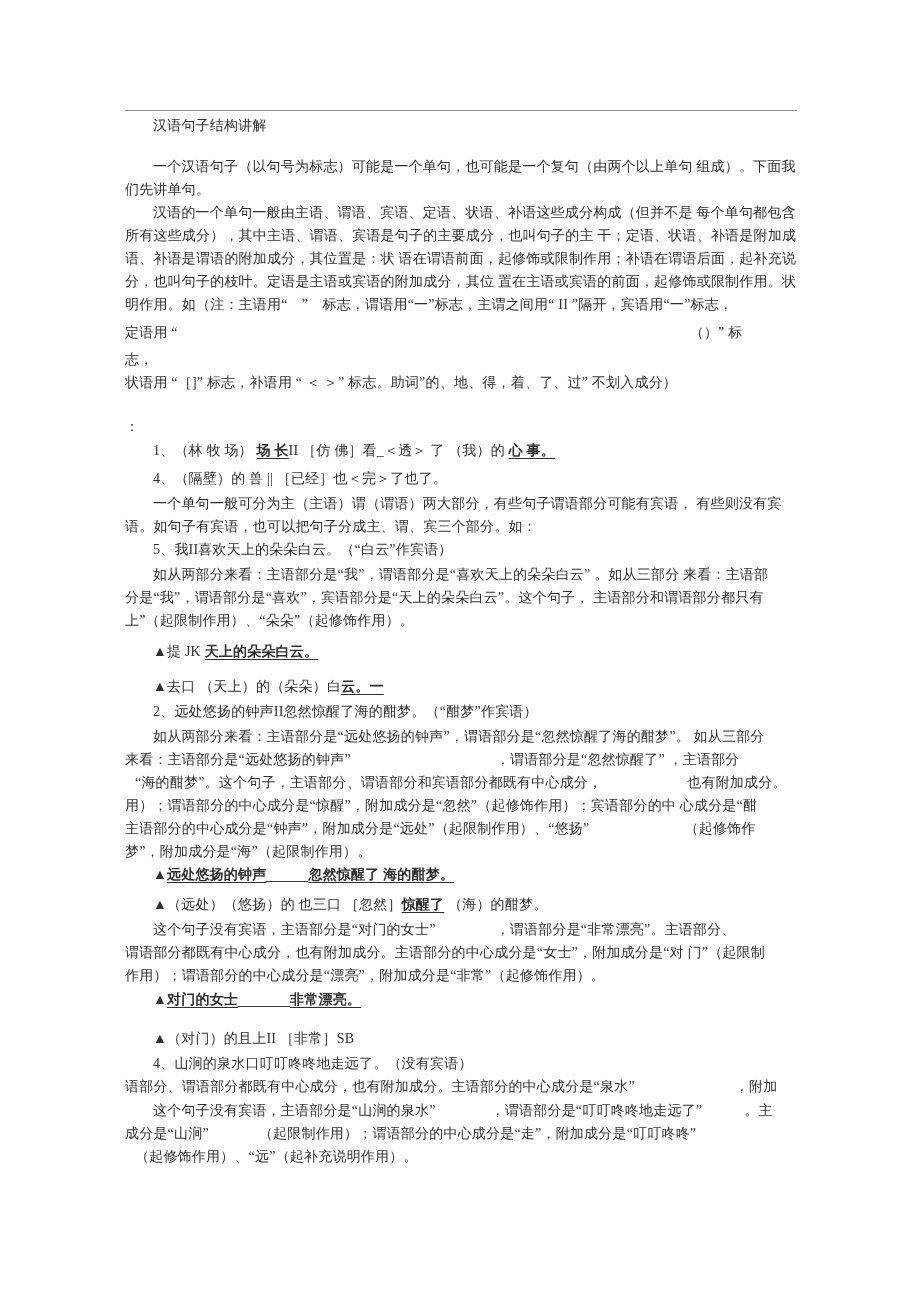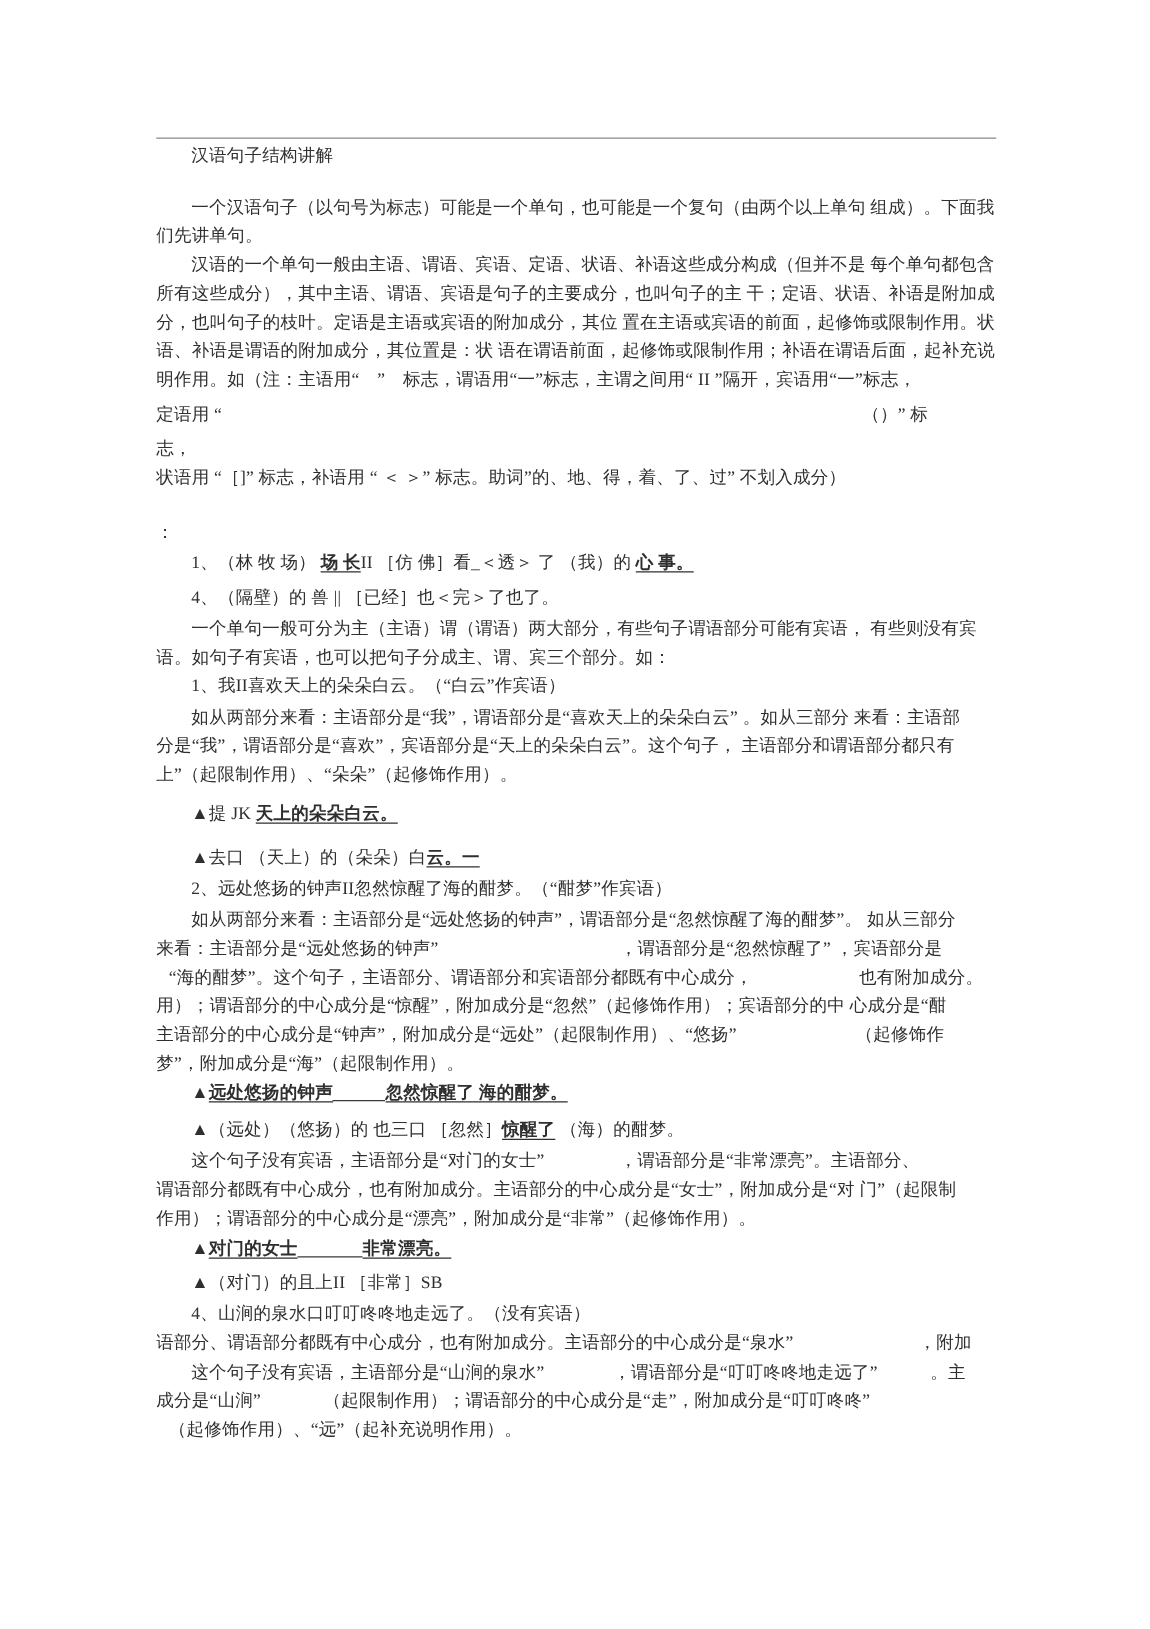--- a/index.html
+++ b/index.html
@@ -46,50 +46,50 @@
 <body>
 
 <div class="page">
   <div class="top-rule"></div>
   <div class="doc-body">
       <div class="line" style="padding-left: 28px;"><span>汉语句子结构讲解</span></div>
       <div class="line" style="padding-left: 28px; margin-top: 18px;"><span>一个汉语句子（以句号为标志）可能是一个单句，也可能是一个复句（由两个以上单句 组成）。下面我</span></div>
       <div class="line"><span>们先讲单句。</span></div>
       <div class="line" style="padding-left: 28px;"><span>汉语的一个单句一般由主语、谓语、宾语、定语、状语、补语这些成分构成（但并不是 每个单句都包含</span></div>
       <div class="line"><span>所有这些成分），其中主语、谓语、宾语是句子的主要成分，也叫句子的主 干；定语、状语、补语是附加成</span></div>
+      <div class="line"><span>语、补语是谓语的附加成分，其位置是：状 语在谓语前面，起修饰或限制作用；补语在谓语后面，起补充说</span></div>
       <div class="line"><span>分，也叫句子的枝叶。定语是主语或宾语的附加成分，其位 置在主语或宾语的前面，起修饰或限制作用。状</span></div>
-      <div class="line"><span>语、补语是谓语的附加成分，其位置是：状 语在谓语前面，起修饰或限制作用；补语在谓语后面，起补充说</span></div>
       <div class="line"><span>明作用。如（注：主语用“　”　标志，谓语用“一”标志，主谓之间用“ II ”隔开，宾语用“一”标志，</span></div>
       <div class="line" style="margin-top: 5px;"><span>定语用 “</span><span class="gap" style="width: 512px;"></span><span>（）” 标</span></div>
       <div class="line" style="margin-top: 4px;"><span>志，</span></div>
       <div class="line"><span>状语用 “［]” 标志，补语用 “ ＜ ＞” 标志。助词”的、地、得，着、了、过” 不划入成分）</span></div>
       <div class="line" style="margin-top: 21px;"><span>：</span></div>
       <div class="line" style="padding-left: 28px; margin-top: 1px;"><span>1、（林 牧 场） </span><span class="u">场 长</span><span>II ［仿 佛］看_＜透＞ 了 （我）的 </span><span class="u">心 事。</span></div>
       <div class="line" style="padding-left: 28px; margin-top: 5px;"><span>4、（隔壁）的 兽 || ［已经］也＜完＞了也了。</span></div>
       <div class="line" style="padding-left: 28px; margin-top: 2px;"><span>一个单句一般可分为主（主语）谓（谓语）两大部分，有些句子谓语部分可能有宾语， 有些则没有宾</span></div>
       <div class="line"><span>语。如句子有宾语，也可以把句子分成主、谓、宾三个部分。如：</span></div>
-      <div class="line" style="padding-left: 28px;"><span>1、我II喜欢天上的朵朵白云。（“白云”作宾语）</span></div>
+      <div class="line" style="padding-left: 28px;"><span>5、我II喜欢天上的朵朵白云。（“白云”作宾语）</span></div>
       <div class="line" style="padding-left: 28px; margin-top: 2px;"><span>如从两部分来看：主语部分是“我”，谓语部分是“喜欢天上的朵朵白云” 。如从三部分 来看：主语部</span></div>
       <div class="line"><span>分是“我”，谓语部分是“喜欢”，宾语部分是“天上的朵朵白云”。这个句子， 主语部分和谓语部分都只有</span></div>
       <div class="line"><span>上”（起限制作用）、“朵朵”（起修饰作用）。</span></div>
       <div class="line" style="padding-left: 28px; margin-top: 8px;"><span>▲提 JK </span><span class="u">天上的朵朵白云。</span></div>
       <div class="line" style="padding-left: 28px; margin-top: 12px;"><span>▲去口 （天上）的（朵朵）白</span><span class="u">云。一</span></div>
       <div class="line" style="padding-left: 28px; margin-top: 2px;"><span>2、远处悠扬的钟声II忽然惊醒了海的酣梦。（“酣梦”作宾语）</span></div>
       <div class="line" style="padding-left: 28px; margin-top: 2px;"><span>如从两部分来看：主语部分是“远处悠扬的钟声”，谓语部分是“忽然惊醒了海的酣梦”。 如从三部分</span></div>
-      <div class="line"><span>来看：主语部分是“远处悠扬的钟声”</span><span class="gap" style="width: 145px;"></span><span>，谓语部分是“忽然惊醒了” ，宾语部分是</span></div>
+      <div class="line"><span>来看：主语部分是“远处悠扬的钟声”</span><span class="gap" style="width: 145px;"></span><span>，谓语部分是“忽然惊醒了” ，主语部分</span></div>
       <div class="line" style="padding-left: 10px;"><span>“海的酣梦”。这个句子，主语部分、谓语部分和宾语部分都既有中心成分，</span><span class="gap" style="width: 85px;"></span><span>也有附加成分。</span></div>
       <div class="line"><span>用）；谓语部分的中心成分是“惊醒”，附加成分是“忽然”（起修饰作用）；宾语部分的中 心成分是“酣</span></div>
       <div class="line"><span>主语部分的中心成分是“钟声”，附加成分是“远处”（起限制作用）、“悠扬”</span><span class="gap" style="width: 95px;"></span><span>（起修饰作</span></div>
       <div class="line"><span>梦”，附加成分是“海”（起限制作用）。</span></div>
       <div class="line" style="padding-left: 28px;"><span>▲</span><span class="u">远处悠扬的钟声</span><span class="gap u-gap" style="width: 42px;"></span><span class="u">忽然惊醒了 海的酣梦。</span></div>
       <div class="line" style="padding-left: 28px; margin-top: 7px;"><span>▲（远处）（悠扬）的 也三口 ［忽然］</span><span class="u">惊醒了</span><span> （海）的酣梦。</span></div>
       <div class="line" style="padding-left: 28px; margin-top: 2px;"><span>这个句子没有宾语，主语部分是“对门的女士”</span><span class="gap" style="width: 60px;"></span><span>，谓语部分是“非常漂亮”。主语部分、</span></div>
       <div class="line"><span>谓语部分都既有中心成分，也有附加成分。主语部分的中心成分是“女士”，附加成分是“对 门”（起限制</span></div>
       <div class="line"><span>作用）；谓语部分的中心成分是“漂亮”，附加成分是“非常”（起修饰作用）。</span></div>
       <div class="line" style="padding-left: 28px; margin-top: 1px;"><span>▲</span><span class="u">对门的女士</span><span class="gap u-gap" style="width: 52px;"></span><span class="u">非常漂亮。</span></div>
-      <div class="line" style="padding-left: 28px; margin-top: 4px;"><span>▲（对门）的且上II ［非常］SB</span></div>
+      <div class="line" style="padding-left: 28px; margin-top: 16px;"><span>▲（对门）的且上II ［非常］SB</span></div>
       <div class="line" style="padding-left: 28px; margin-top: 2px;"><span>4、山涧的泉水口叮叮咚咚地走远了。（没有宾语）</span></div>
       <div class="line"><span>语部分、谓语部分都既有中心成分，也有附加成分。主语部分的中心成分是“泉水”</span><span class="gap" style="width: 100px;"></span><span>，附加</span></div>
       <div class="line" style="padding-left: 28px; margin-top: 1px;"><span>这个句子没有宾语，主语部分是“山涧的泉水”</span><span class="gap" style="width: 55px;"></span><span>，谓语部分是“叮叮咚咚地走远了”</span><span class="gap" style="width: 42px;"></span><span>。主</span></div>
       <div class="line"><span>成分是“山涧”</span><span class="gap" style="width: 50px;"></span><span>（起限制作用）；谓语部分的中心成分是“走”，附加成分是“叮叮咚咚”</span></div>
       <div class="line" style="padding-left: 10px;"><span>（起修饰作用）、“远”（起补充说明作用）。</span></div>
     </div>
 </div>
 
 </body></html>

